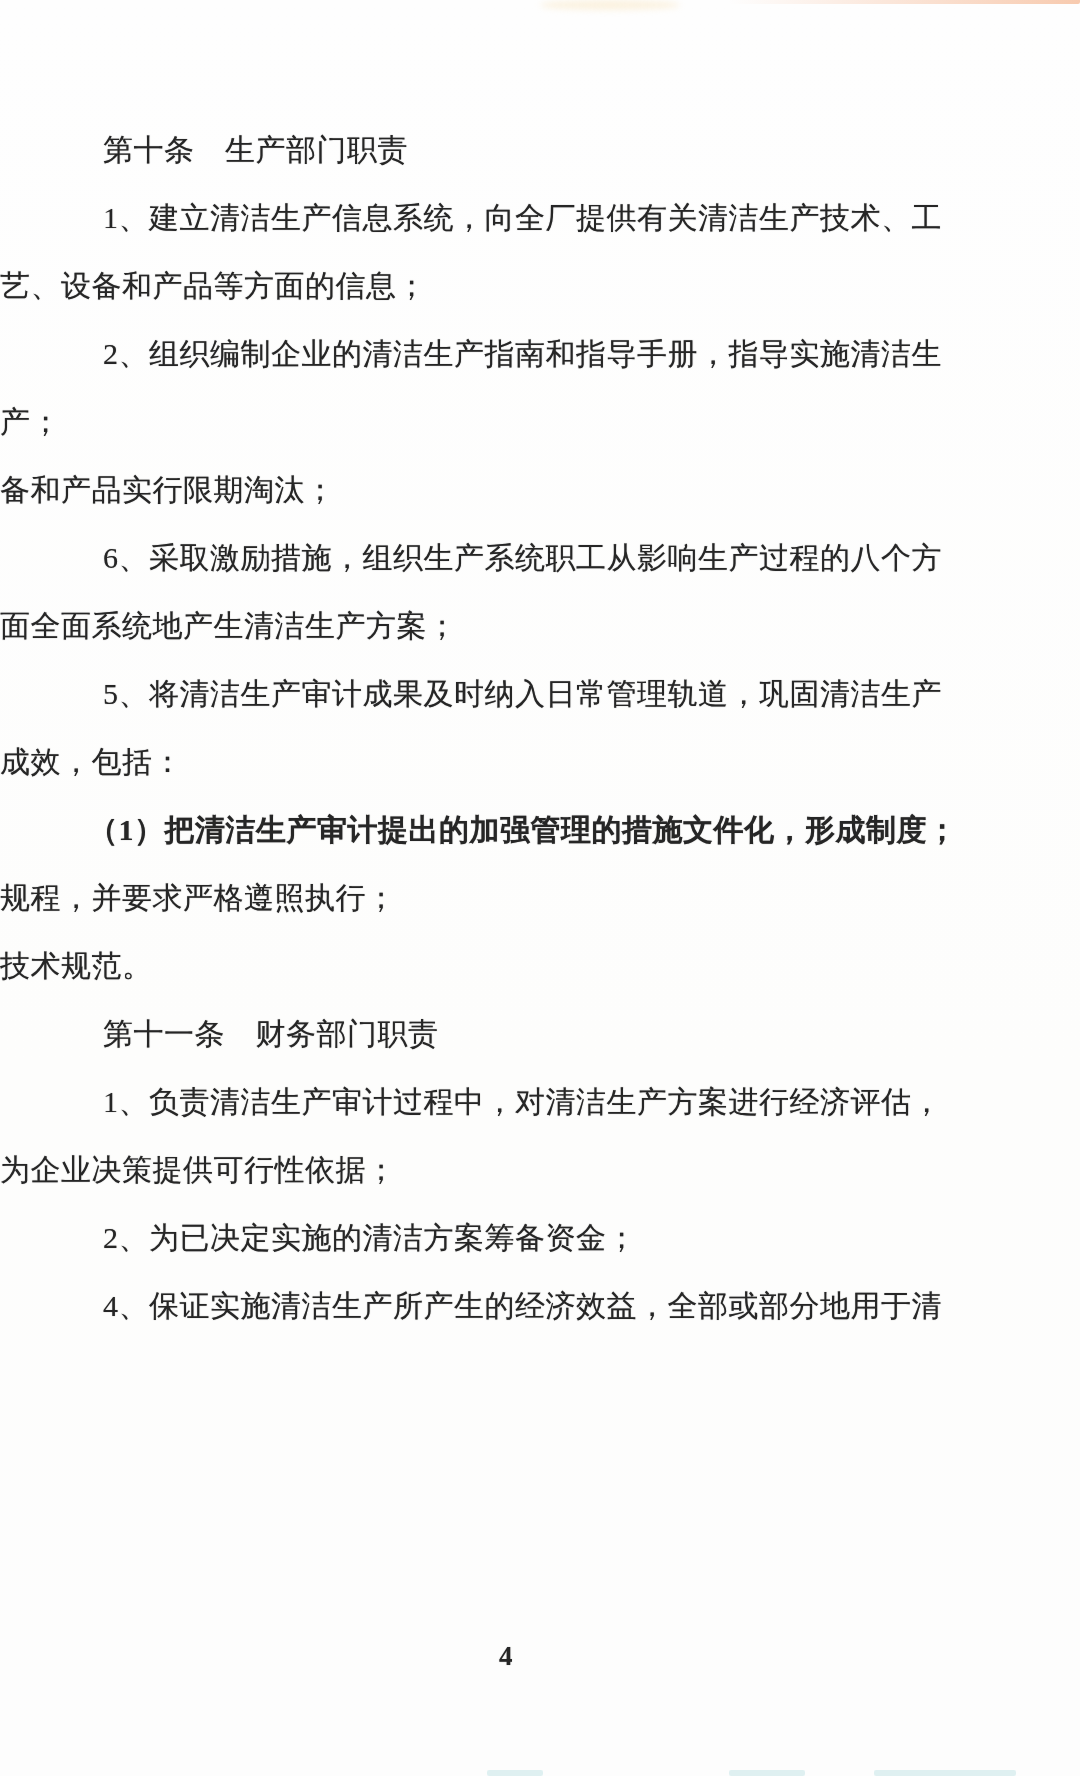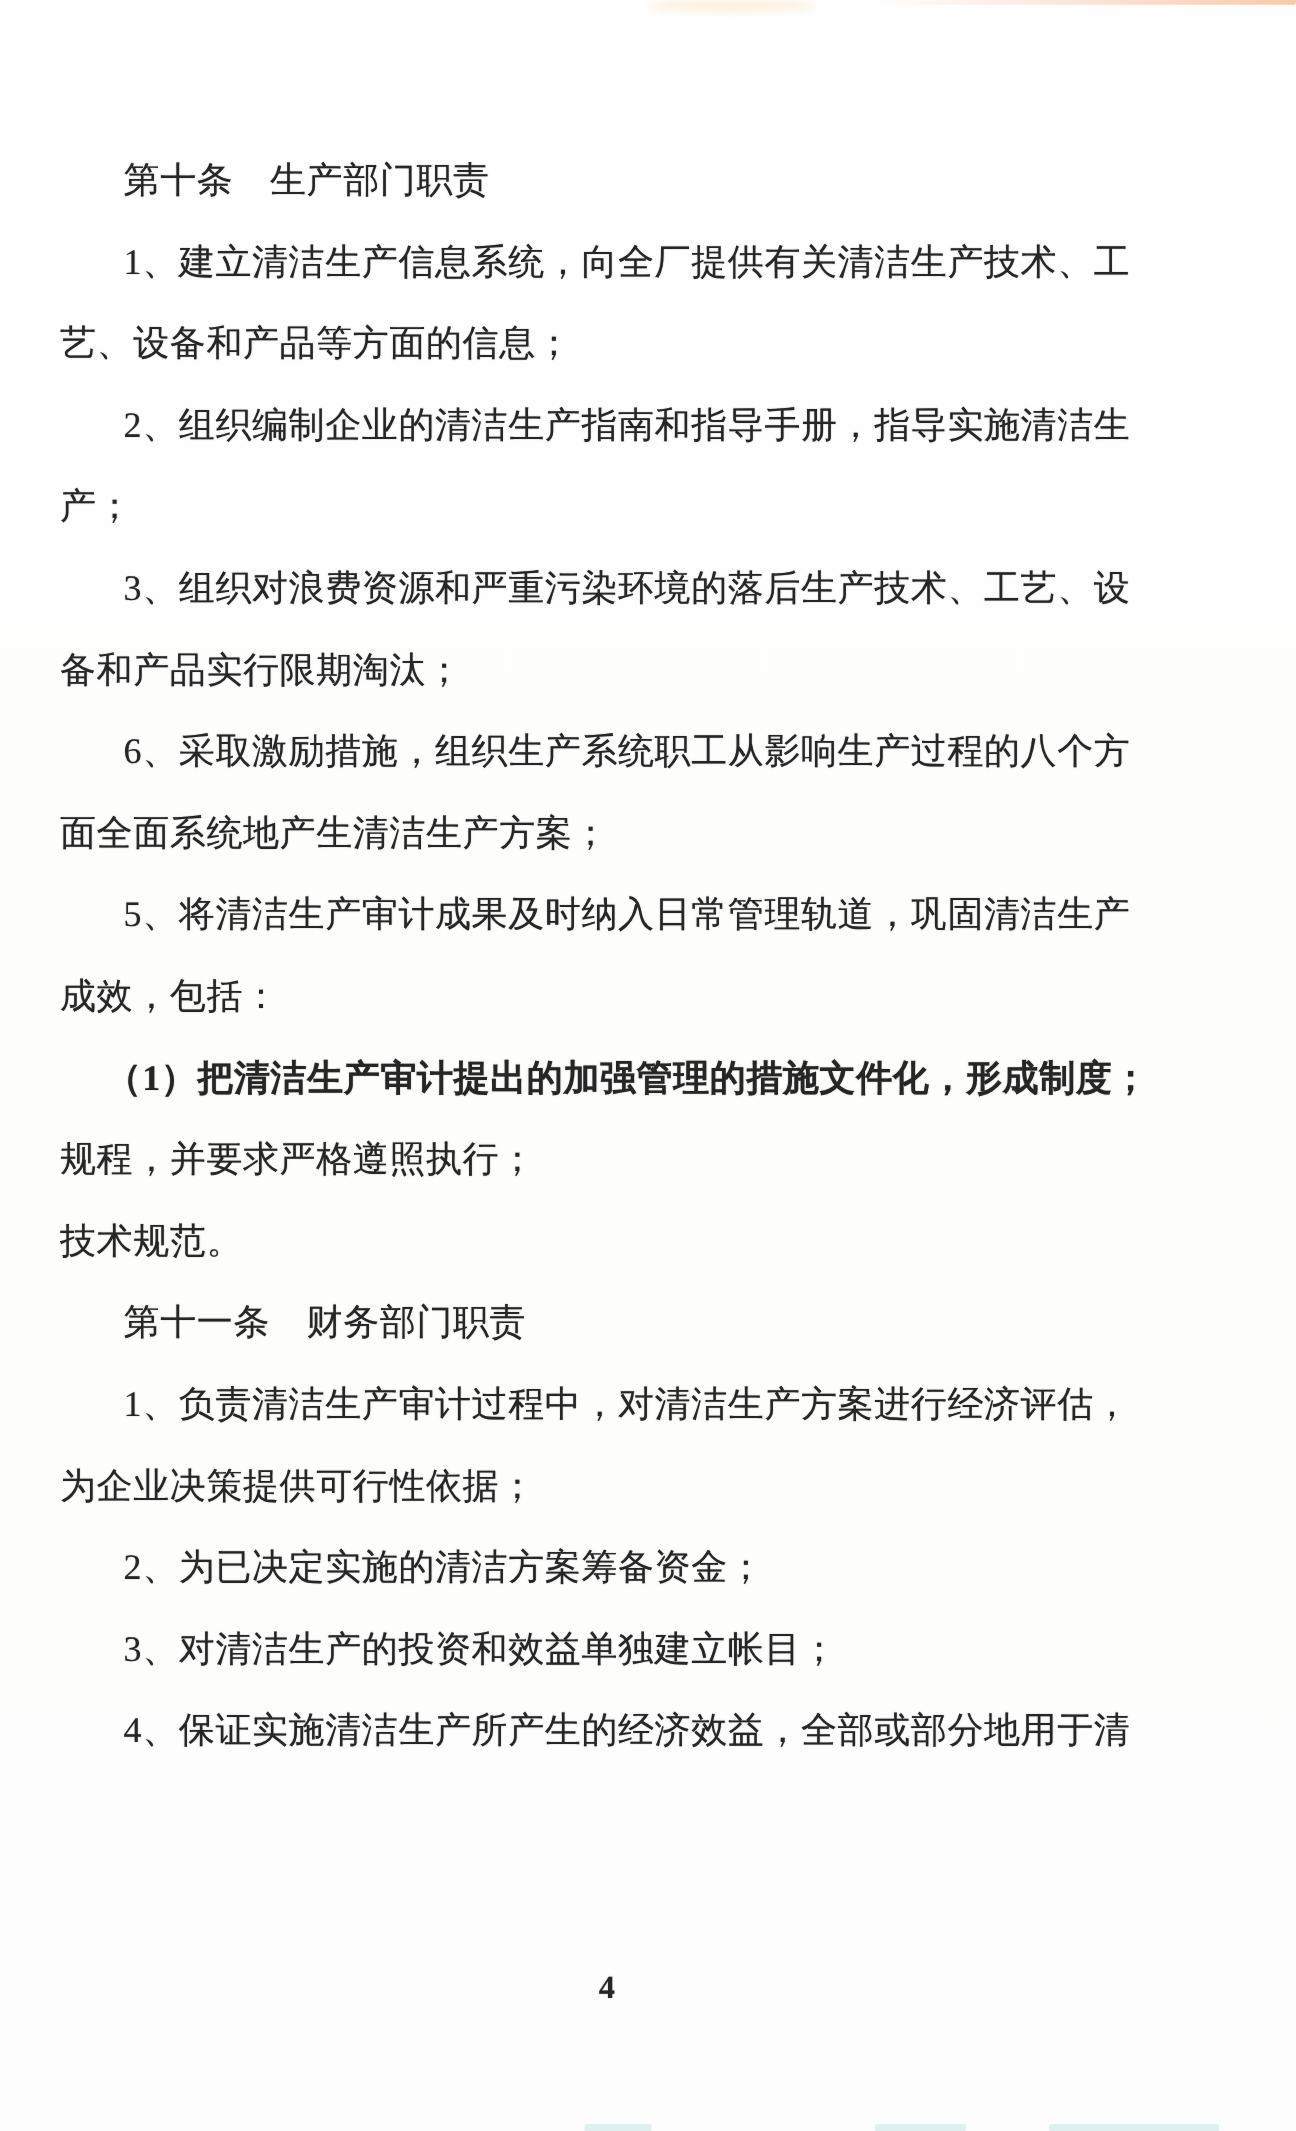--- a/index.html
+++ b/index.html
@@ -29,21 +29,21 @@
   .line {
     height: 68px;
     display: flex;
     align-items: center;
     font-size: 30px;
     letter-spacing: 0.5px;
     white-space: pre;
     text-shadow: 0 0 1px rgba(40,40,40,0.55);
   }
   .line.item  { padding-left: 103px; }
-  .line.cont  { padding-left: 50px;  }
+  .line.cont  {  }
   .line.paren { padding-left: 88px; font-weight: bold;  }
   .page-number {
     position: absolute;
     top: 1641px;
     left: 499px;
     font-size: 27px;
     font-weight: bold;
     text-shadow: 0 0 1px rgba(40,40,40,0.5);
   }
   
@@ -70,34 +70,32 @@
 <div class="page" style="background-color: rgb(253, 253, 253); color: rgb(38, 38, 38);">
   <div class="artifact top-strip" style="background: linear-gradient(90deg, transparent, rgb(242, 160, 110));"></div>
   <div class="artifact top-smudge" style="background: rgb(249, 232, 198);"></div>
 
   <div class="text-block">
       <div class="line item">第十条　生产部门职责</div>
       <div class="line item">1、建立清洁生产信息系统，向全厂提供有关清洁生产技术、工</div>
       <div class="line cont">艺、设备和产品等方面的信息；</div>
       <div class="line item">2、组织编制企业的清洁生产指南和指导手册，指导实施清洁生</div>
       <div class="line cont">产；</div>
-      <div class="line item">3、组织对浪费资源和严重污染环境的落后生产技术、工艺、设</div>
       <div class="line cont">备和产品实行限期淘汰；</div>
       <div class="line item">6、采取激励措施，组织生产系统职工从影响生产过程的八个方</div>
       <div class="line cont">面全面系统地产生清洁生产方案；</div>
       <div class="line item">5、将清洁生产审计成果及时纳入日常管理轨道，巩固清洁生产</div>
       <div class="line cont">成效，包括：</div>
       <div class="line paren">（1）把清洁生产审计提出的加强管理的措施文件化，形成制度；</div>
       <div class="line cont">规程，并要求严格遵照执行；</div>
       <div class="line cont">技术规范。</div>
       <div class="line item">第十一条　财务部门职责</div>
       <div class="line item">1、负责清洁生产审计过程中，对清洁生产方案进行经济评估，</div>
       <div class="line cont">为企业决策提供可行性依据；</div>
       <div class="line item">2、为已决定实施的清洁方案筹备资金；</div>
-      <div class="line item">3、对清洁生产的投资和效益单独建立帐目；</div>
       <div class="line item">4、保证实施清洁生产所产生的经济效益，全部或部分地用于清</div>
     </div>
 
   <div class="page-number">4</div>
 
   <div class="artifact bottom-mark bottom-1" style="background: rgb(220, 238, 240);"></div>
   <div class="artifact bottom-mark bottom-2" style="background: rgb(220, 238, 240);"></div>
   <div class="artifact bottom-mark bottom-3" style="background: rgb(220, 238, 240);"></div>
 </div>
 

